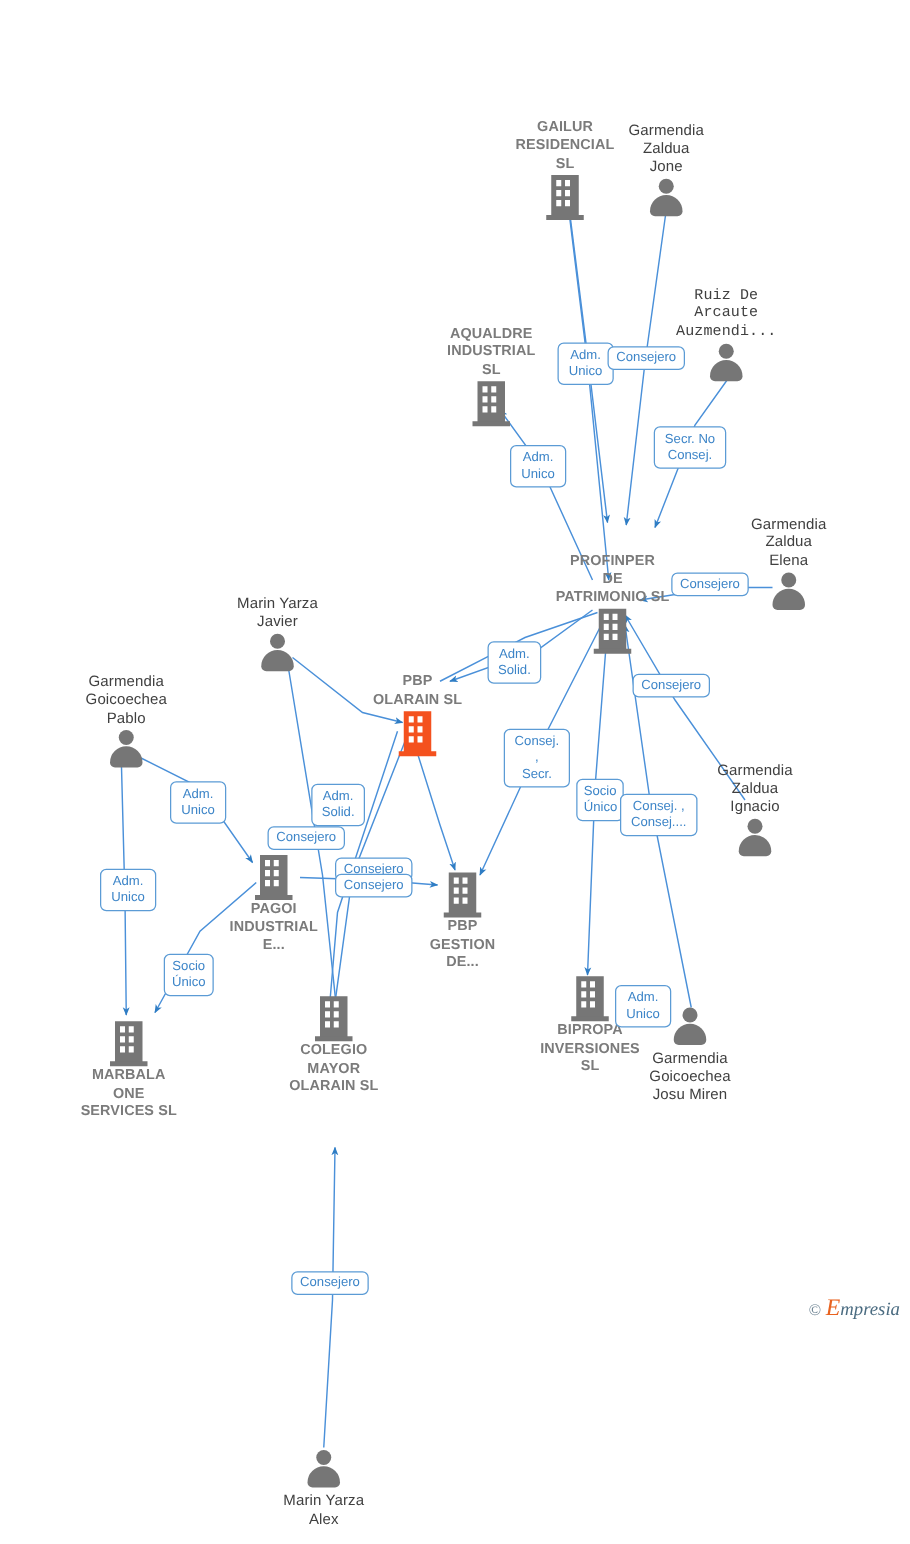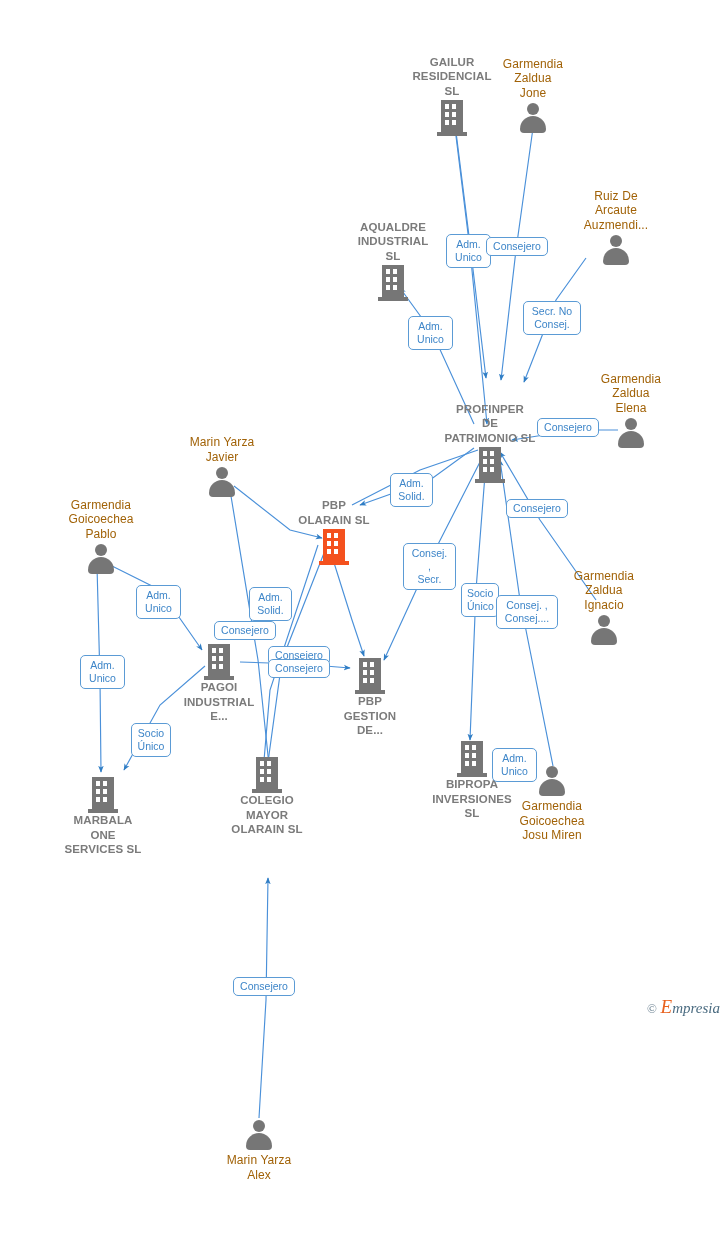--- a/index.html
+++ b/index.html
@@ -1,30 +1,30 @@
 <!DOCTYPE html>
 <html><head>
 <meta charset="utf-8">
 <title>Empresia Network Graph</title>
 <style>
   html,body{margin:0;padding:0;background:#ffffff;}
   body{
     font-family:"Liberation Sans","DejaVu Sans",sans-serif;
     width:728px;height:1235px;position:relative;overflow:hidden;
   }
-  #stage{position:relative;width:728px;height:1026px;}
+  #stage{position:relative;width:728px;height:1026px;margin-top:40px;}
   svg.edges{position:absolute;left:0;top:0;width:728px;height:1235px;pointer-events:none;}
 
   
   .node{position:absolute;width:140px;margin-left:-70px;text-align:center;}
   .node .nlabel{
     font-size:11.5px;line-height:14.5px;color:#7b7b7b;font-weight:bold;
     letter-spacing:.1px;white-space:pre-line;
   }
-  .node.person .nlabel{font-weight:normal;font-size:12px;color:#a16207;}
+  .node.person .nlabel{font-weight:normal;font-size:12px;color:#404040;}
   .node .glyph{display:block;margin:0 auto;}
   .node.lbl-above .nlabel{margin-bottom:2px;}
 
   
   .bld{position:relative;width:30px;height:36px;margin:0 auto;}
   .bld .tower{position:absolute;left:4px;top:0;width:22px;height:34px;background:#767676;}
   .bld .base{position:absolute;left:0;bottom:0;width:30px;height:4px;background:#767676;}
   .bld i{position:absolute;width:4px;height:5px;background:#ffffff;}
   .bld.orange .tower,.bld.orange .base{background:#f4511e;}
 
@@ -131,21 +131,21 @@
             <div class="base"></div>
             <i style="left:8px;top:4px"></i>
             <i style="left:15px;top:4px"></i>
             <i style="left:8px;top:12px"></i>
             <i style="left:15px;top:12px"></i>
             <i style="left:8px;top:20px"></i>
             <i style="left:15px;top:20px"></i>
           </div>
         </div>
       </div>
-      <div class="node person lbl-above" style="left: 616px; top: 188.5px;">
+      <div class="node person lbl-above" style="left: 581px; top: 188.5px; font-family: Liberation Mono, monospace;">
         <div class="nlabel">Ruiz De
 Arcaute
 Auzmendi...</div>
         <div class="glyph">
           <div class="per">
             <div class="head"></div>
             <div class="body"></div>
           </div>
         </div>
       </div>

